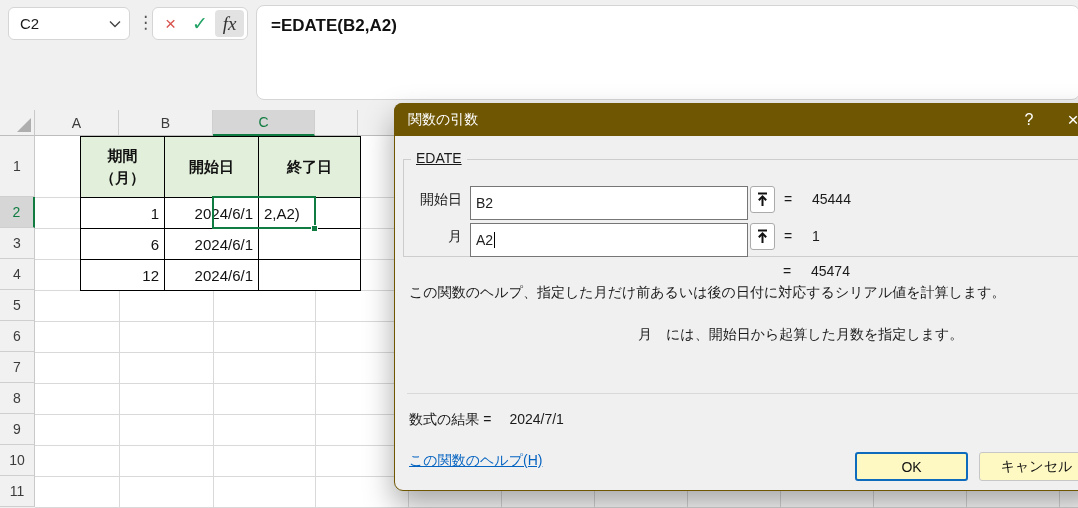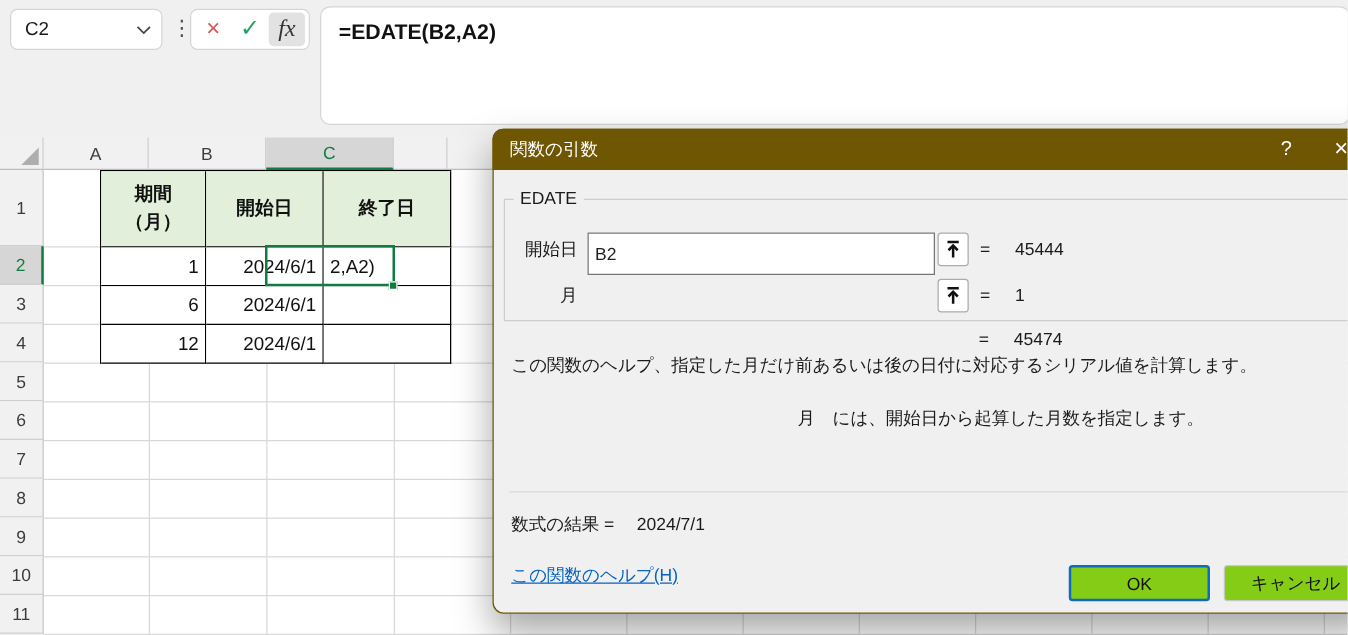--- a/index.html
+++ b/index.html
@@ -119,21 +119,21 @@
   .dlg-title .t-btn{
     width:44px; height:33px; display:flex; align-items:center; justify-content:center;
     font-size:16px; color:#fff; cursor:default;
   }
   .argbox{
     position:absolute; left:8px; top:55px; width:692px; height:98px;
     border:1px solid #cdcdcd;
   }
   .argbox .legend{
     position:absolute; top:-10px; left:7px; background:#f0f0f0; padding:0 5px;
-    font-size:14px; color:#1a1a1a;
+    font-size:14px; color:#1a1a1a;text-decoration:underline;
   }
   .arg-label{ position:absolute; width:52px; text-align:right; font-size:14px; color:#1a1a1a; }
   .arg-input{
     position:absolute; left:66px; width:278px; height:27px; background:#fff;
     border:1px solid #767676; display:flex; align-items:center; padding:16px 5px; font-size:14px;
   }
   .caret{ display:inline-block; width:1px; height:16px; background:#000; margin-left:1px; }
   .refedit{
     position:absolute; left:346px; width:25px; height:27px; background:#fff;
     border:1px solid #ababab; border-radius:3px;
@@ -144,21 +144,21 @@
   .dlg-desc{ position:absolute; left:14px; top:180px; width:664px; color:#1a1a1a; }
   .dlg-argdesc{ position:absolute; left:243px; top:222px; color:#1a1a1a; }
   .dlg-divider{ position:absolute; left:12px; right:12px; top:289px; height:1px; background:#d9d9d9; }
   .dlg-result{ position:absolute; left:14px; top:307px; color:#1a1a1a; }
   .dlg-result .rv{ margin-left:18px; }
   .dlg-help{
     position:absolute; left:14px; top:348px; color:var(--link-blue,#0563C1);
     text-decoration:underline; font-size:14px; cursor:pointer;
   }
   .dlg-btn{
-    position:absolute; top:348px; height:29px; background:#84cc16; border-radius:3px;
+    position:absolute; top:348px; height:29px; background:#fef9c3; border-radius:3px;
     font-size:14px; font-family:inherit; color:#111; cursor:default;
   }
   .btn-ok{ left:460px; width:113px; border:2px solid var(--ok-border-blue,#0F6CBD); }
   .btn-cancel2{ left:584px; width:115px; border:1px solid #c7c7c7; }
 </style>
 </head>
 <body>
 
 <div class="name-box">
   <span class="nb-text">C2</span>
@@ -273,20 +273,24 @@
       <svg width="13" height="15" viewBox="0 0 13 15">
           <path d="M2 1.5h9" stroke="#111" stroke-width="2"></path>
           <path d="M6.5 14V5" stroke="#111" stroke-width="2"></path>
           <path d="M2.8 8.2L6.5 4.5l3.7 3.7" fill="none" stroke="#111" stroke-width="2"></path>
         </svg>
     </div>
     <span class="eq" style="left:380px;top:31px;">=</span>
     <span class="eqval" style="left:408px;top:31px;">45444</span>
 
     <span class="arg-label" style="left:6px;top:68px;">月</span>
+    <div class="arg-input" style="top:63px;">
+      <span>A2</span>
+        <span class="caret"></span>
+    </div>
     <div class="refedit" style="top:63px;">
       <svg width="13" height="15" viewBox="0 0 13 15">
           <path d="M2 1.5h9" stroke="#111" stroke-width="2"></path>
           <path d="M6.5 14V5" stroke="#111" stroke-width="2"></path>
           <path d="M2.8 8.2L6.5 4.5l3.7 3.7" fill="none" stroke="#111" stroke-width="2"></path>
         </svg>
     </div>
     <span class="eq" style="left:380px;top:68px;">=</span>
     <span class="eqval" style="left:408px;top:68px;">1</span>
   </div>

